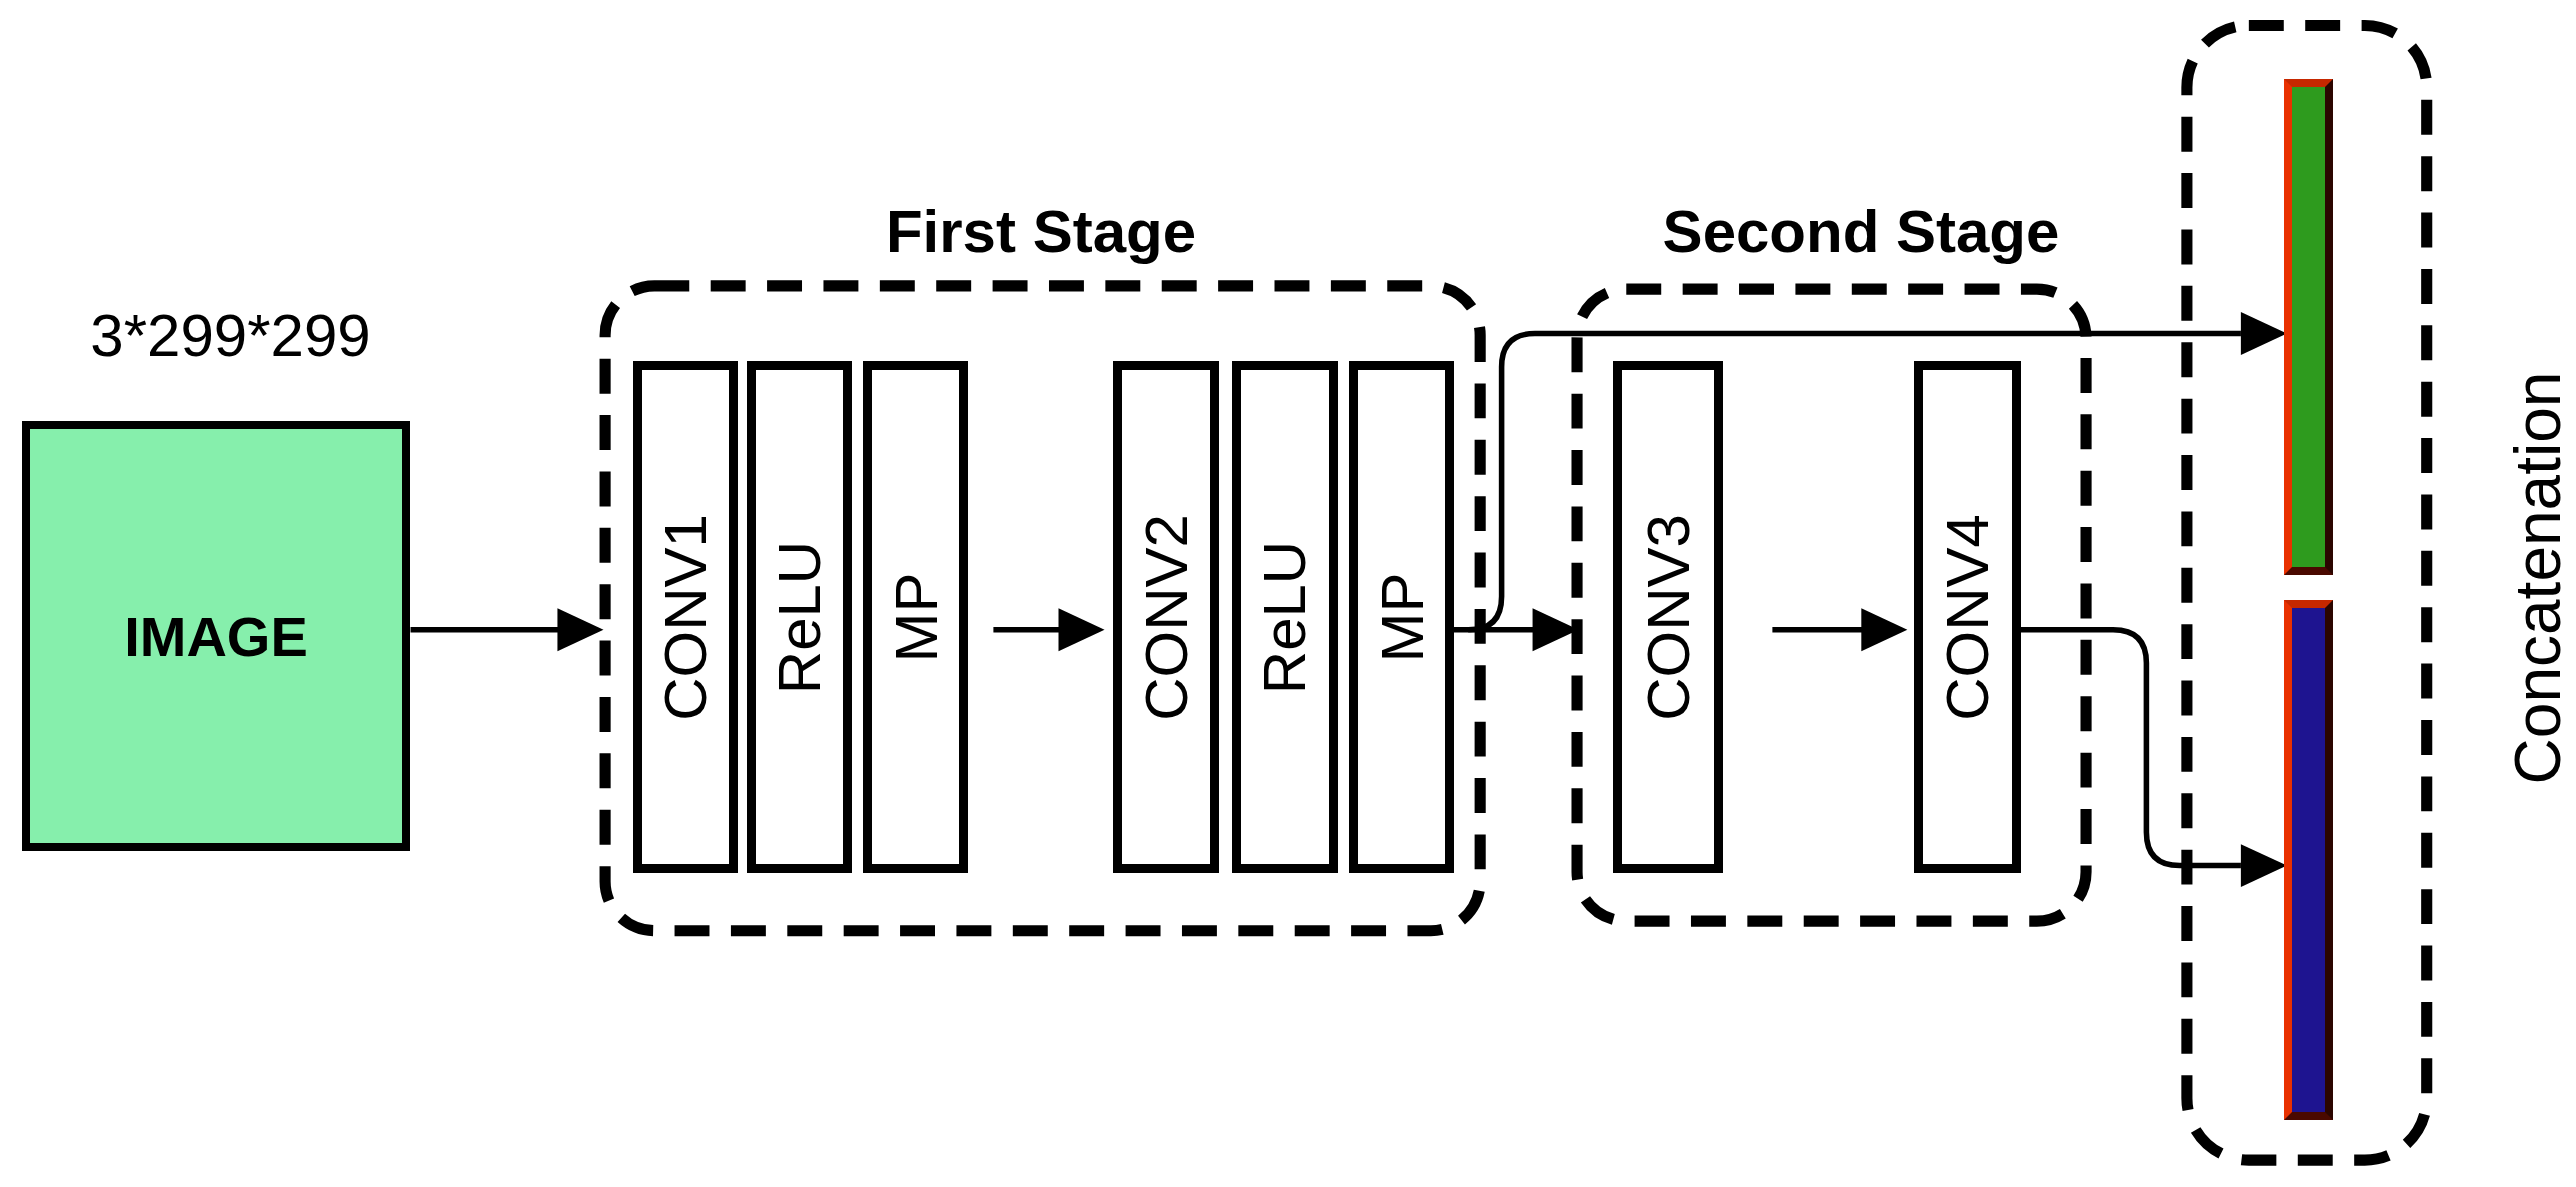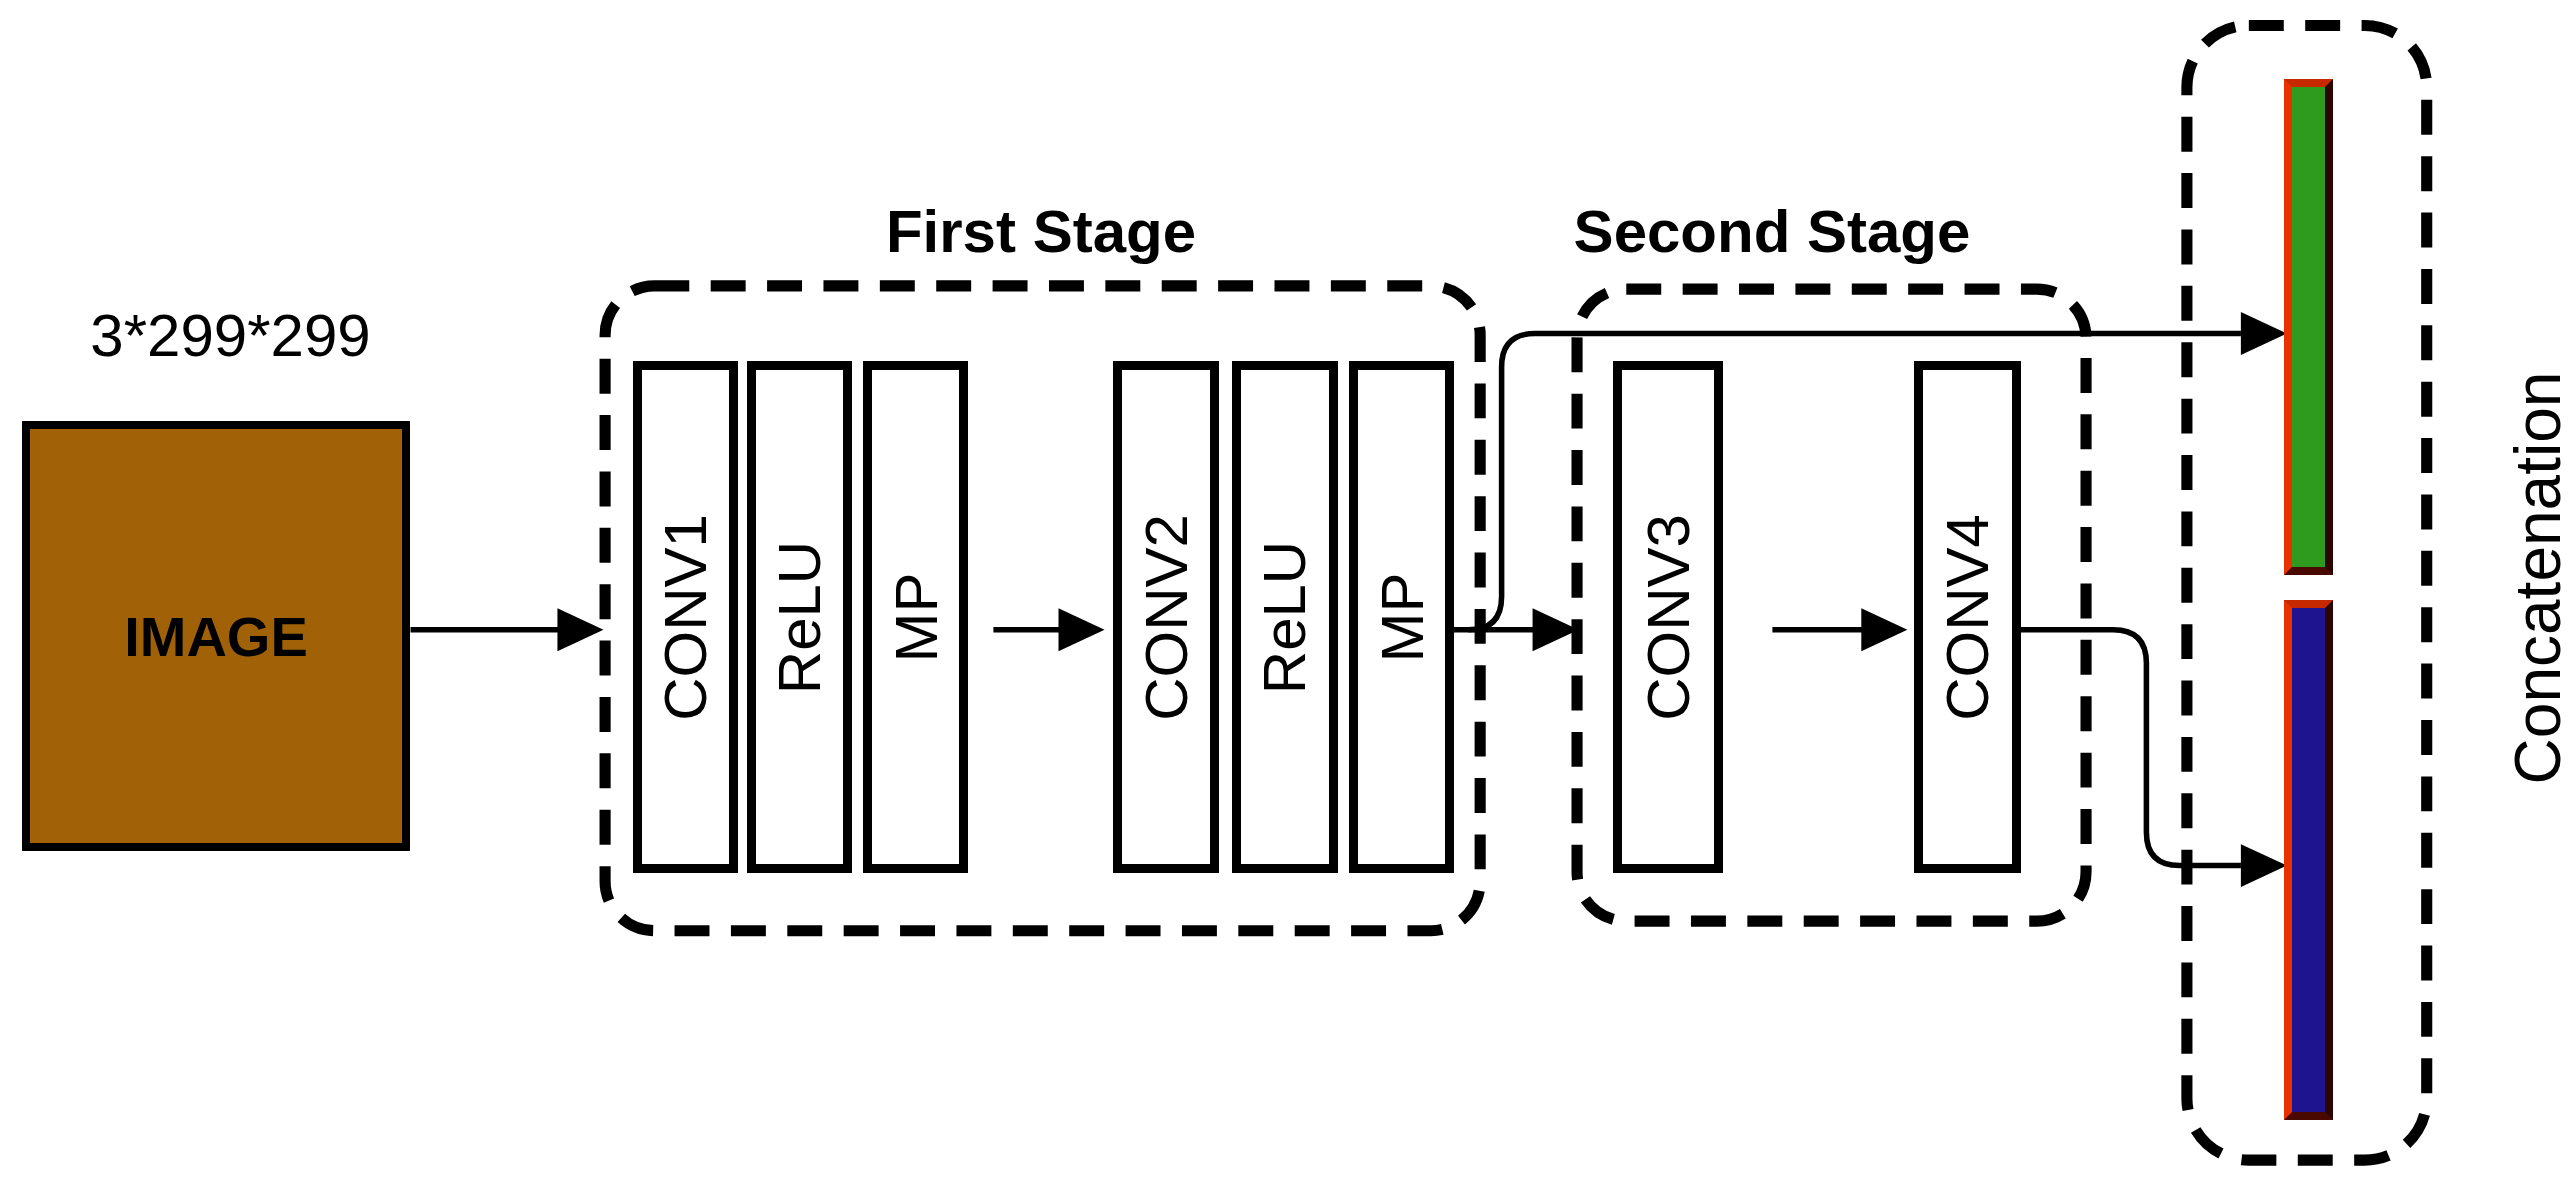--- a/index.html
+++ b/index.html
@@ -33,21 +33,21 @@
     font-weight: normal;
     width: 397px;
     text-align: center;
   }
   .image-box {
     position: absolute;
     left: 22px; top: 421px;
     width: 388px; height: 430px;
     box-sizing: border-box;
     border: 8.7px solid #000;
-    background: #a16207;
+    background: #86efac;
     display: flex;
     align-items: center;
     justify-content: center;
     font-size: 56px;
     font-weight: bold;
   }
   .vbox {
     position: absolute;
     top: 361px;
     height: 512px;
@@ -112,21 +112,21 @@
     <path d="M 2545 793 L 2661 793 Q 2703 793 2703 835 L 2703 1048 Q 2703 1090 2745 1090 L 2822 1090" fill="none" stroke="#000" stroke-width="7"></path>
     <polygon points="2880,1090 2822,1063 2822,1117" fill="#000"></polygon>
   </svg>
 
   <div class="label dims" style="left:32px; top:306px;">3*299*299</div>
   <div class="image-box">
     <span>IMAGE</span>
   </div>
 
   <div class="label title" style="left:763px; top:202px;">First Stage</div>
-  <div class="label title" style="left:1494px; top:202px;">Second Stage</div>
+  <div class="label title" style="left:1583px; top:202px;">Second Stage</div>
 
   <div class="vbox" style="left:633px;  width:105px;">
     <span>CONV1</span>
   </div>
   <div class="vbox" style="left:747px;  width:105px;">
     <span>ReLU</span>
   </div>
   <div class="vbox" style="left:863px; width:105px;">
     <span>MP</span>
   </div>

